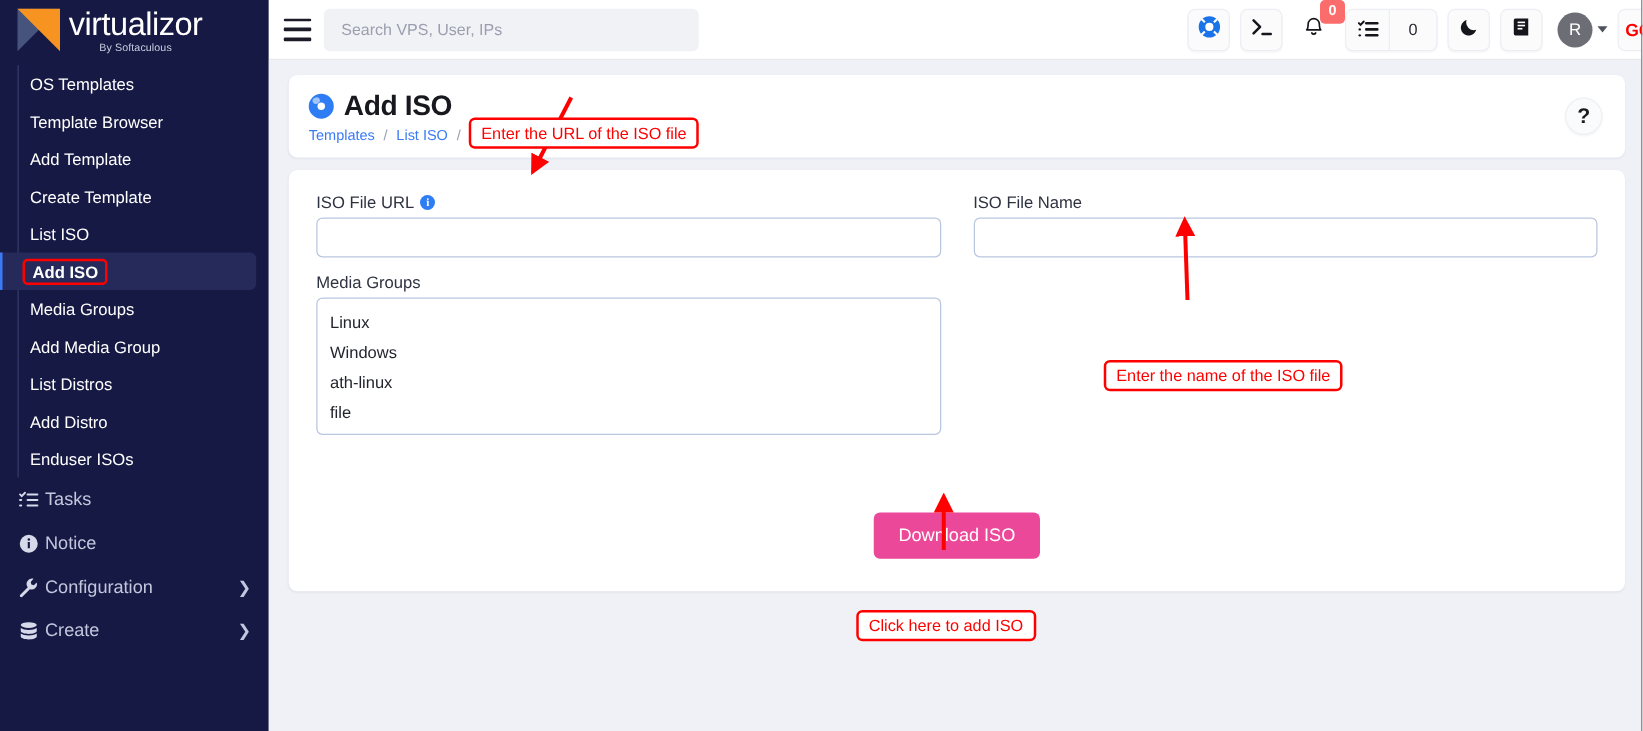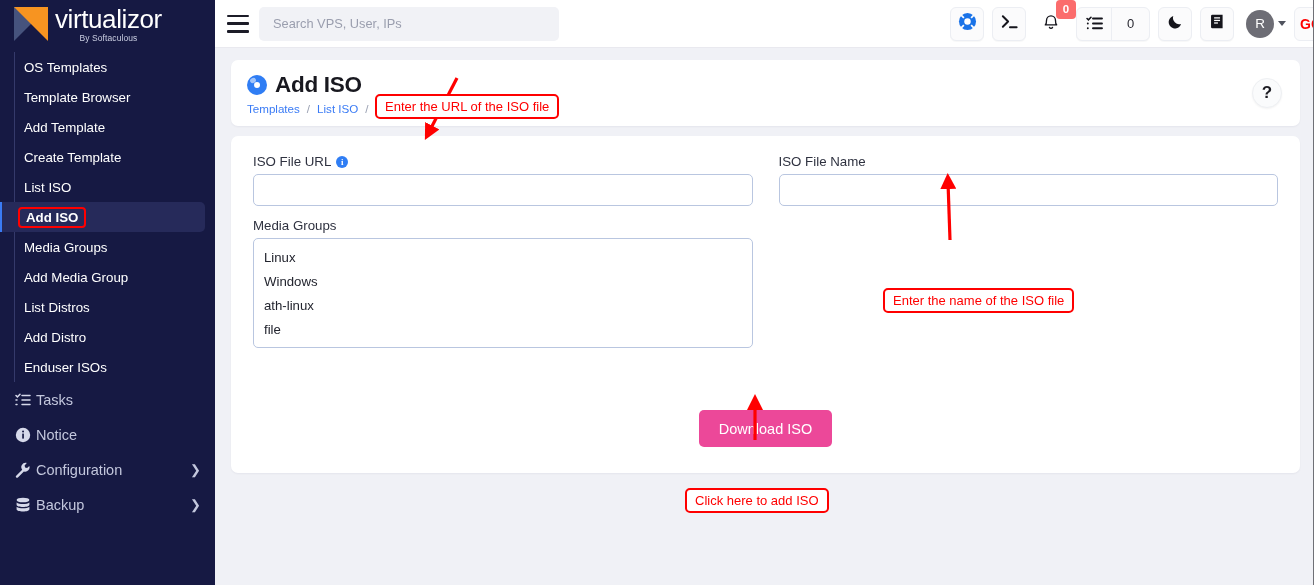--- a/index.html
+++ b/index.html
@@ -303,21 +303,21 @@
       </div>
 
       <div class="nav-main">
         <span class="mi">
           <svg width="16" height="16" viewBox="0 0 16 16" fill="currentColor">
             <ellipse cx="8" cy="3" rx="6.4" ry="2.3"></ellipse>
             <path d="M1.6 5.4v2.4c0 1.3 2.9 2.3 6.4 2.3s6.4-1 6.4-2.3V5.4c-1.3 1-3.8 1.5-6.4 1.5s-5.1-.5-6.4-1.5z"></path>
             <path d="M1.6 9.8v2.4c0 1.3 2.9 2.3 6.4 2.3s6.4-1 6.4-2.3V9.8c-1.3 1-3.8 1.5-6.4 1.5s-5.1-.5-6.4-1.5z"></path>
           </svg>
         </span>
-        <span>Backup</span>
+        <span>Create</span>
         <span class="chev">❯</span>
       </div>
     </nav>
   </aside>
 
   <div class="main">
 
     <header class="topbar">
       <div class="ham">
           <span></span>

